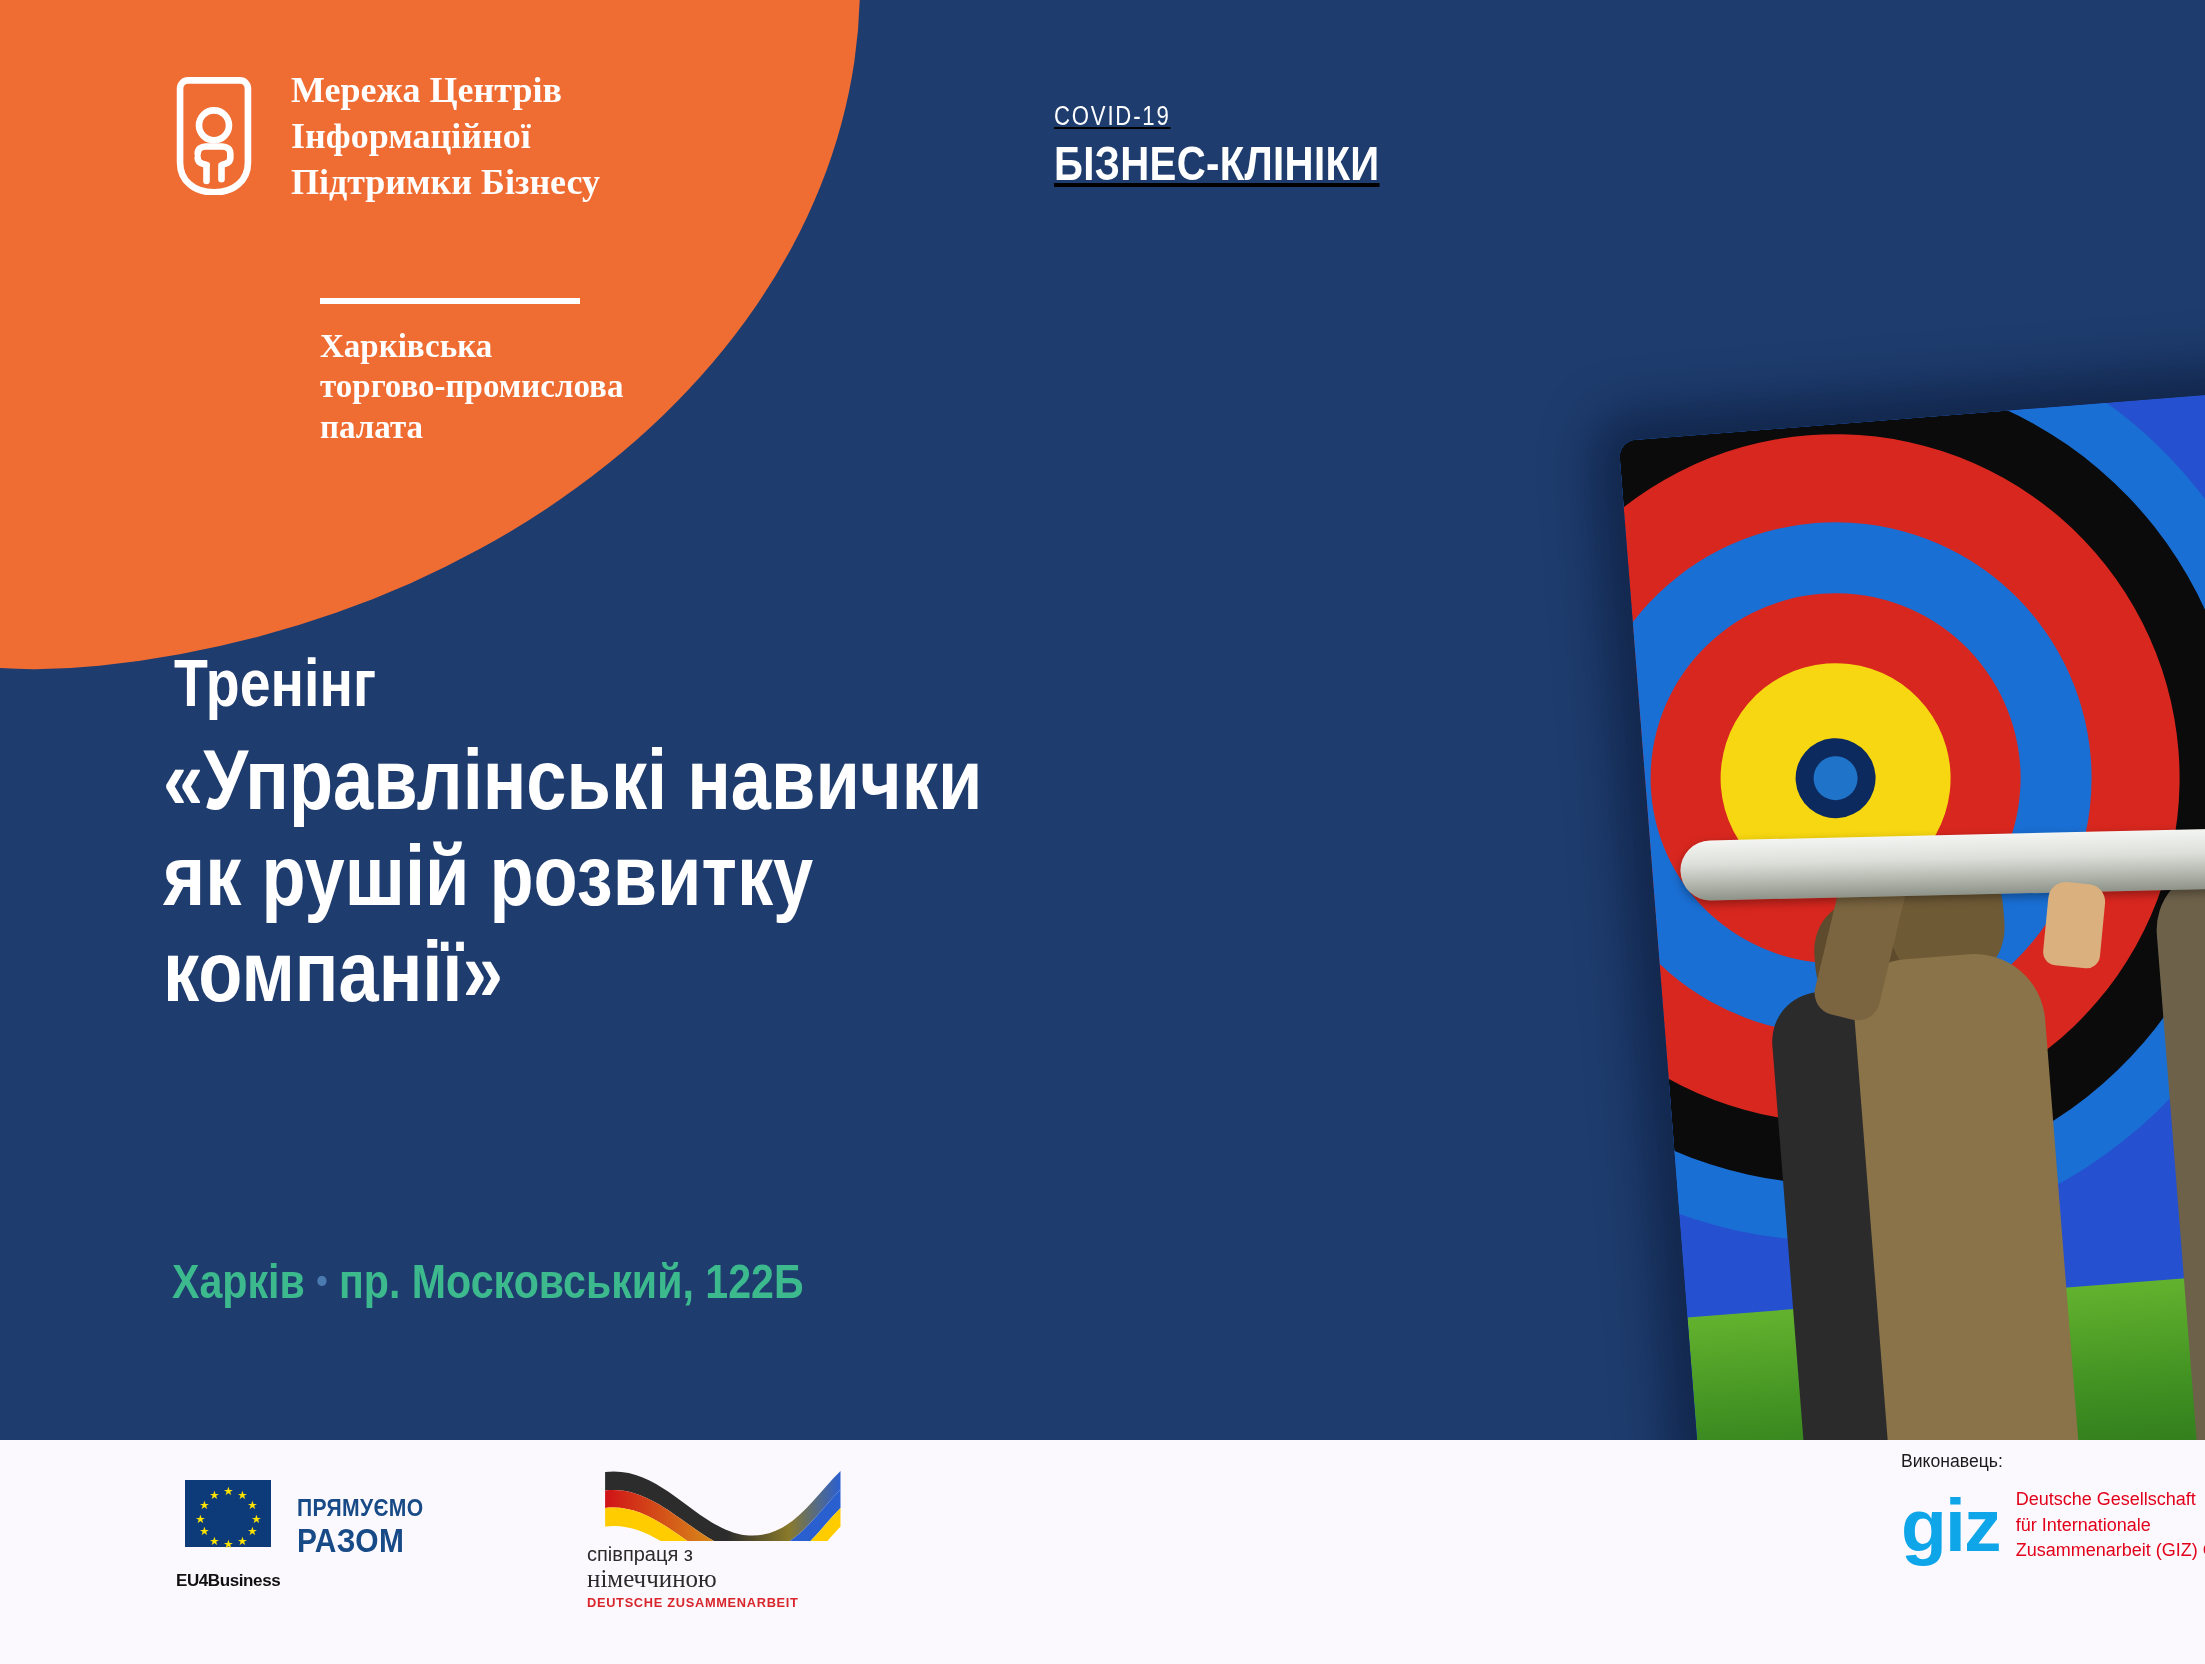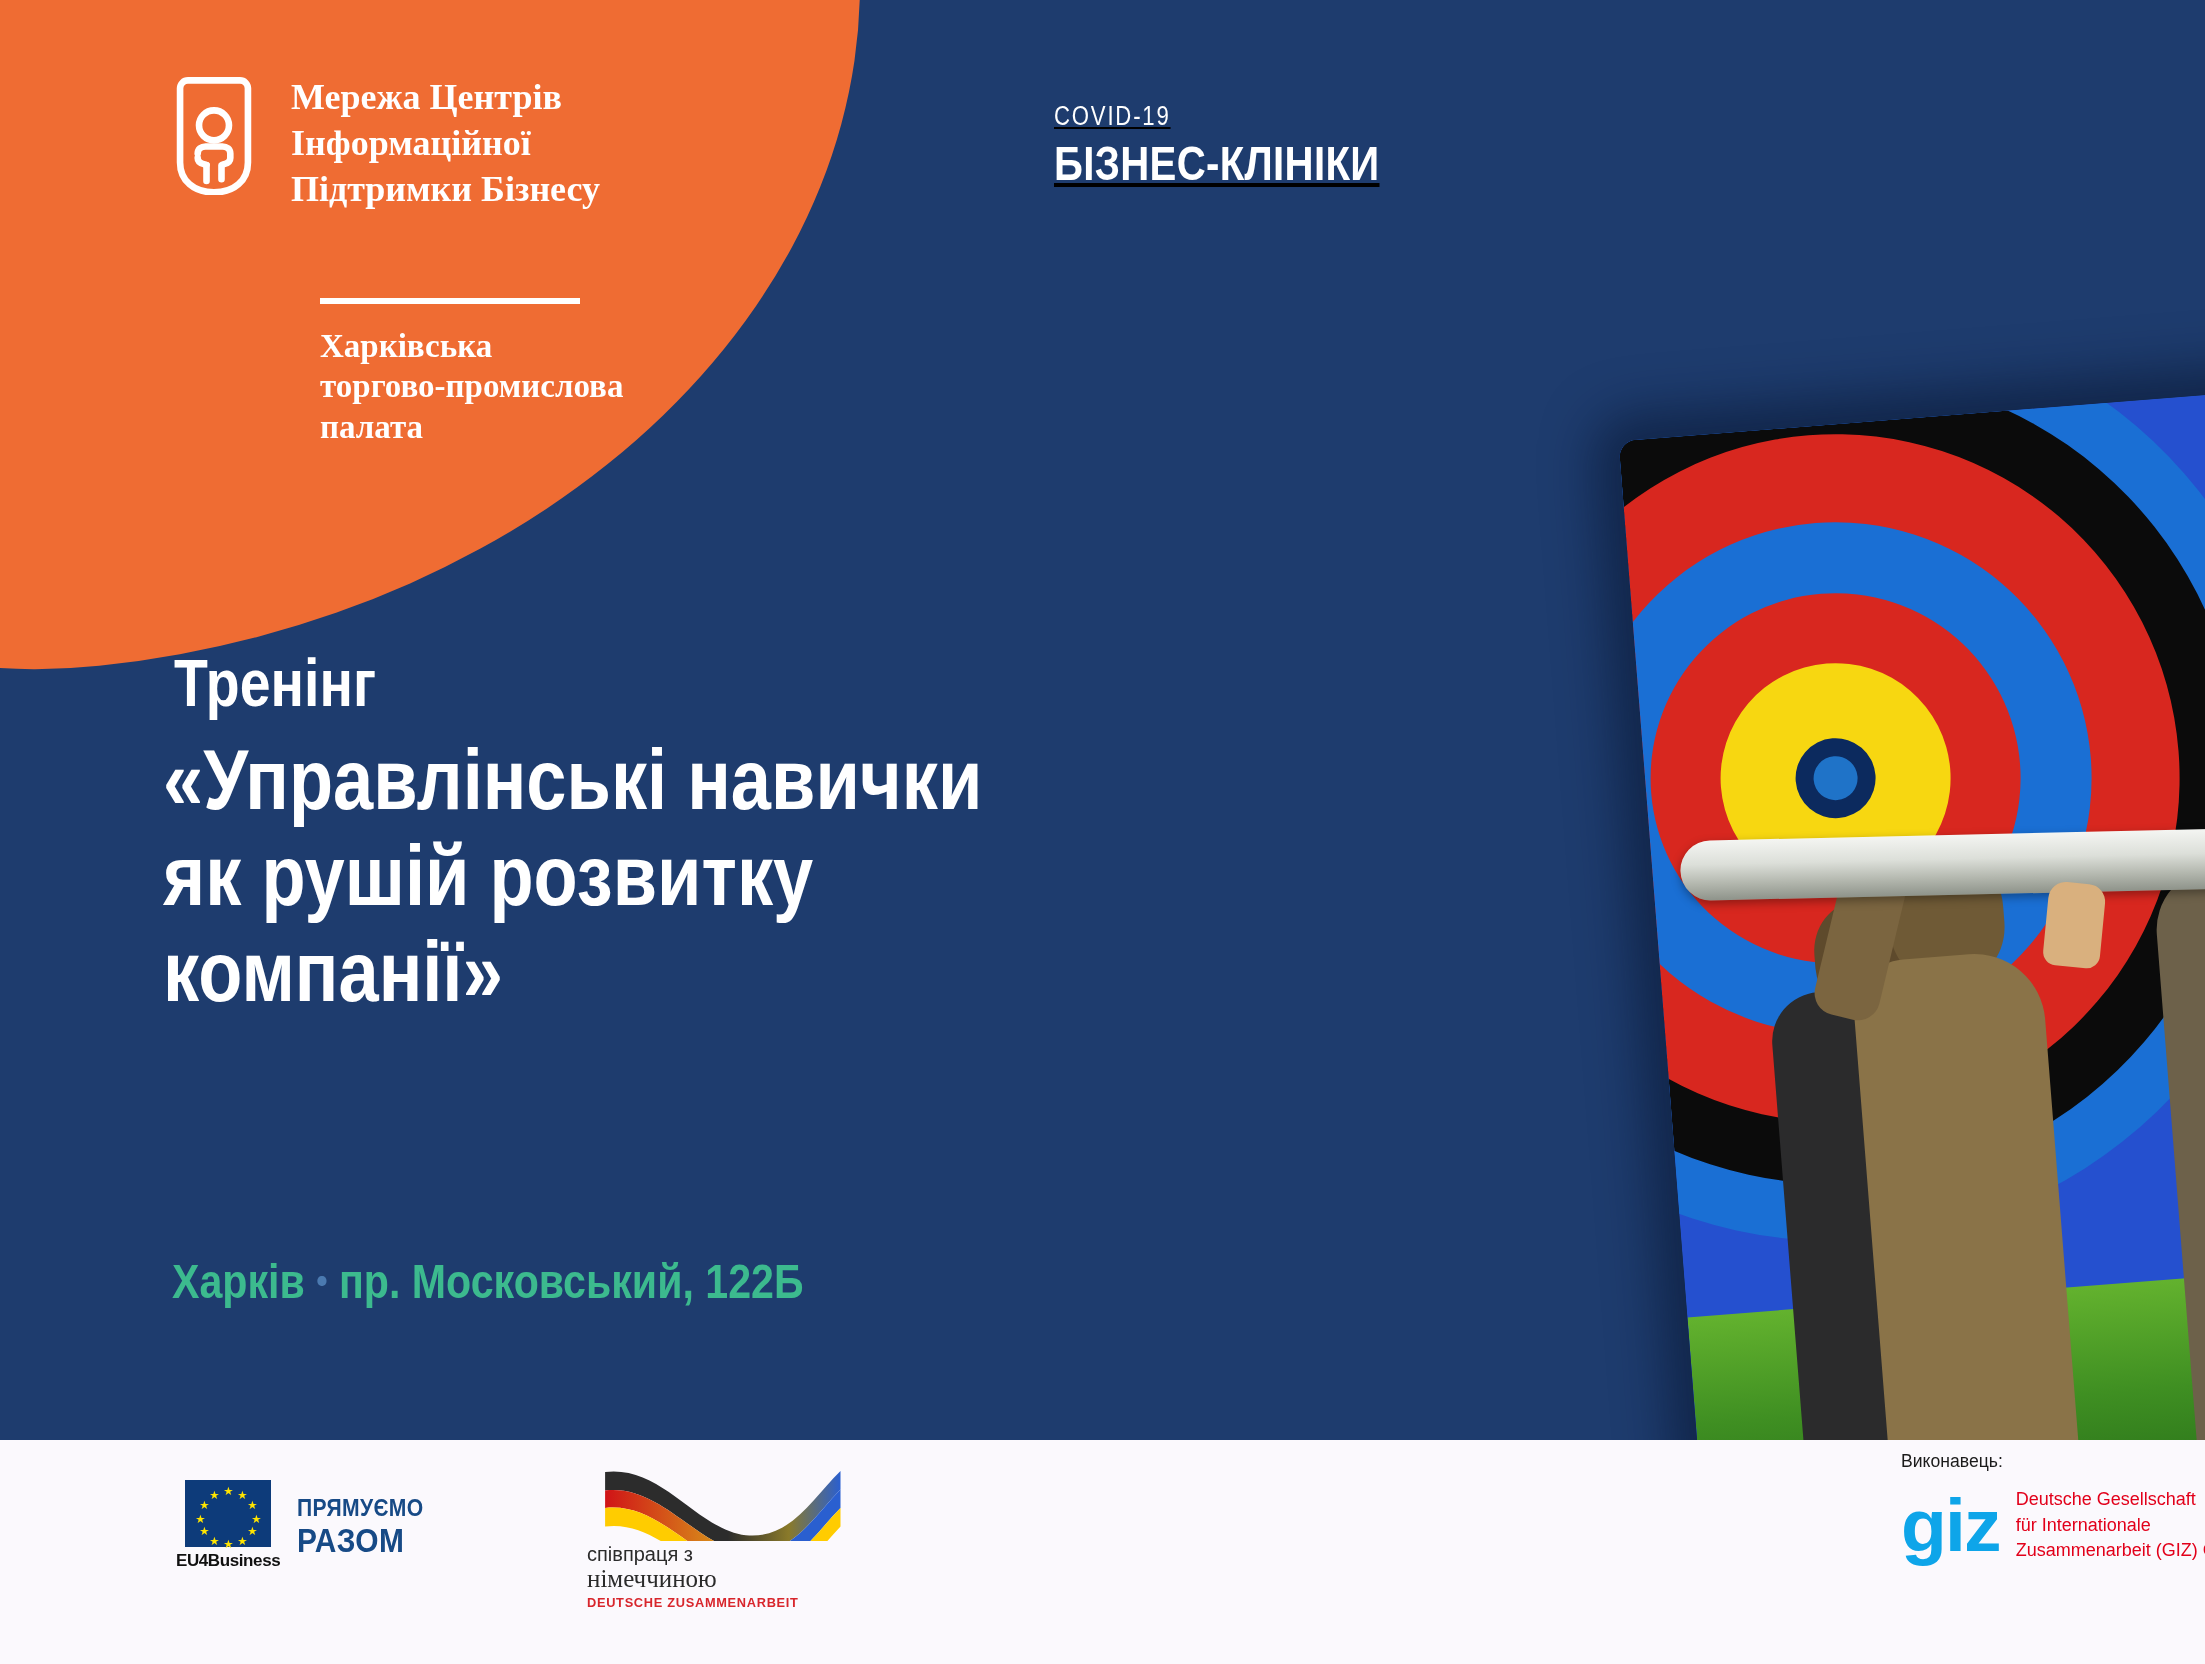--- a/index.html
+++ b/index.html
@@ -72,21 +72,21 @@
   .p0 .head{left:49px;bottom:472px;width:101px;height:110px;background:#5e4a2c;}
 
   .p2{left:498px;width:282px;height:741px;}
   .p2 .body{left:0;bottom:0;width:247px;height:587px;background:#6d614a;border-radius:62px 75px 0 0;}
 
   .hand{position:absolute;border-radius:17.6px 17.6px 13.2px 13.2px;background:#d9b07e;}
 
   
   .logo-block{position:absolute;left:172px;top:66px;width:662px;}
   .logo-icon{position:absolute;left:0;top:9.7px;width:84px;height:119px;}
-  .logo-text{position:absolute;left:119px;top:8px;}
+  .logo-text{position:absolute;left:119px;top:1px;}
   .logo-line{
     font-family:"Liberation Serif", serif;
     color:#ffffff;font-size:36px;line-height:1.28;font-weight:700;
     letter-spacing:0px;white-space:nowrap;
   }
   .logo-rule{
     position:absolute;left:320px;top:298px;width:260px;height:5.7px;background:#fff;
   }
   .logo-sub{position:absolute;left:320px;top:326px;}
   .logo-sub-line{
@@ -136,21 +136,21 @@
     position:absolute;left:0;bottom:0;width:100%;height:225px;
     background:#fbf9fd;display:flex;align-items:center;
   }
   .f-logo{position:absolute;}
 
   
   .eu{left:176px;top:1480px;display:flex;align-items:flex-start;gap:17px;}
   .eu-flagbox{display:flex;flex-direction:column;align-items:center;}
   .eu-flag{width:86px;height:67px;background:#0d3b7a;position:relative;}
   .eu-star{position:absolute;color:#ffe400;font-size:11.5px;line-height:1;}
-  .eu-label{margin-top:4px;font-size:17px;font-weight:700;color:#111;letter-spacing:-0.4px;
+  .eu-label{margin-top:24px;font-size:17px;font-weight:700;color:#111;letter-spacing:-0.4px;
             font-family:"Liberation Sans Narrow","Liberation Sans",sans-serif;}
   .eu-txt{margin-top:16px;color:#174a86;font-weight:700;
           font-family:"Liberation Sans Narrow","Liberation Sans",sans-serif;
           line-height:1.0;transform:scaleX(.88);transform-origin:left top;}
   .eu-txt .l1{font-size:24px;letter-spacing:0.4px;}
   .eu-txt .l2{font-size:34px;letter-spacing:0.4px;margin-top:2.6px;}
 
   
   .deua{left:587px;top:1464px;width:273px;}
   .wave{position:relative;width:265px;height:77px;}

